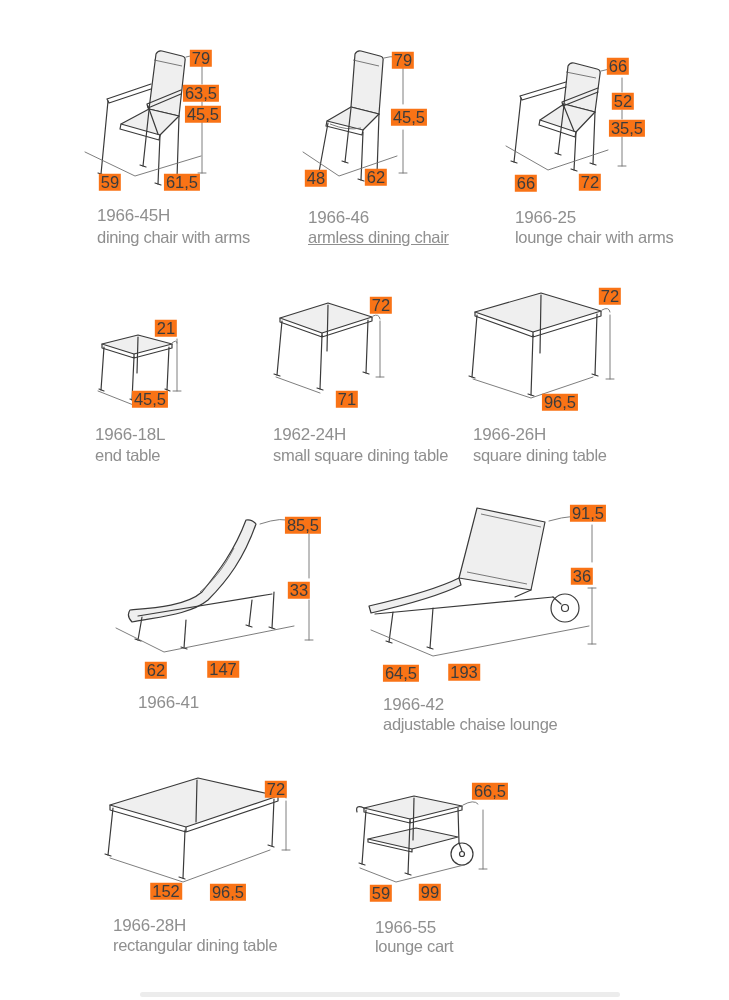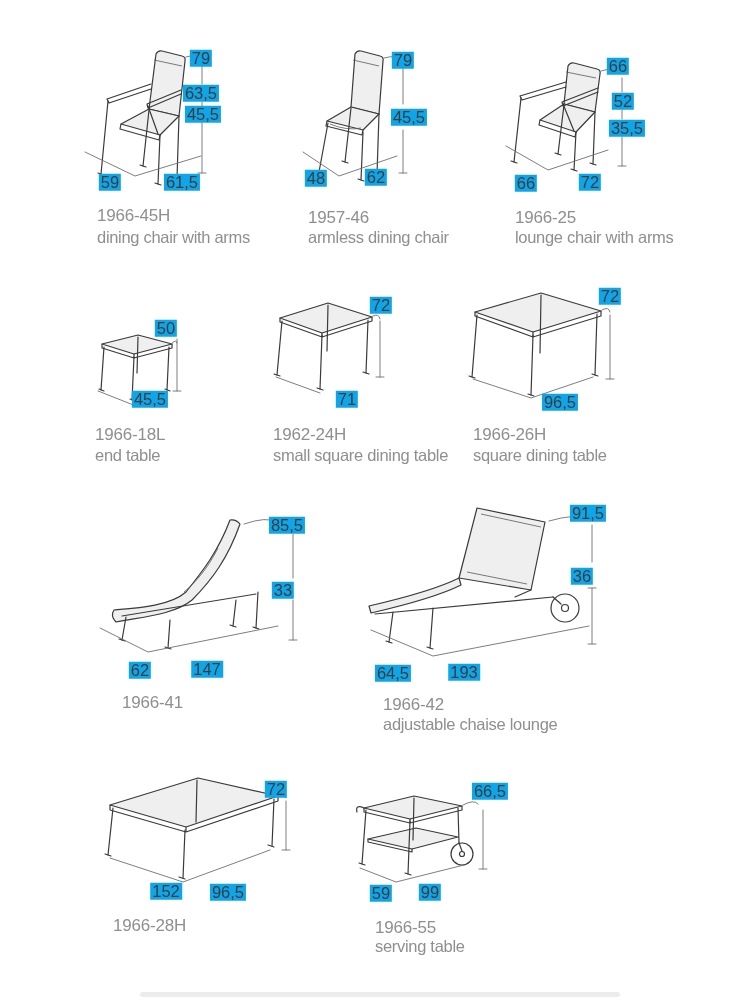--- a/index.html
+++ b/index.html
@@ -9,21 +9,21 @@
     overflow:hidden; font-family:"Liberation Sans","DejaVu Sans",sans-serif;
   }
   .product { position:absolute; }
   .art { position:absolute; left:0; top:0; }
   .furn { stroke:#3a3a3a; stroke-width:1.2; fill:none; stroke-linecap:round; stroke-linejoin:round; }
   .furn-fill { stroke:#3a3a3a; stroke-width:1.2; fill:#efefef; stroke-linecap:round; stroke-linejoin:round; }
   .seam { stroke:#5a5a5a; stroke-width:0.8; fill:none; }
   .dimline { stroke:#6f6f6f; stroke-width:0.9; fill:none; stroke-linecap:round; }
   .dim {
     position:absolute; transform:translate(-50%,-50%);
-    font-size:16.5px; color:#3c3c3c; background:#0ea5e9; padding:0 2px;
+    font-size:16.5px; color:#3c3c3c; background:#f97316; padding:0 2px;
     white-space:nowrap; line-height:1;
   }
   .code {
     position:absolute; font-size:17px; font-weight:400; color:#8f8f8f;
     white-space:nowrap; line-height:1.2; letter-spacing:-0.2px;
   }
   .desc {
     position:absolute; font-size:16.5px; font-weight:400; color:#8f8f8f;
     white-space:nowrap; line-height:1.2; letter-spacing:-0.3px;
   }
@@ -77,22 +77,22 @@
       <path class="furn" d="M84,74 L82,134"></path>
       <path class="furn" d="M21,131 L27,133 M63,139 L69,141 M79,133 L85,135 M47,121 L53,123"></path>
       <path class="dimline" d="M89,18 Q103,14 107,21"></path>
       <path class="dimline" d="M108,27 L108,64 M108,90 L108,133 M104,133 L112,133"></path>
       <path class="dimline" d="M8,112 L44,136 L102,116"></path>
     </svg>
     <span class="dim" style="left:108px;top:20px;">79</span>
     <span class="dim" style="left:114px;top:77px;">45,5</span>
     <span class="dim" style="left:21px;top:138px;">48</span>
     <span class="dim" style="left:81px;top:137px;">62</span>
-    <h3 class="code" style="left:13px;top:168px;">1957-46</h3>
-    <p class="desc" style="left:13px;top:188px;">armless dining chair</p>
+    <h3 class="code" style="left:13px;top:168px;">1966-46</h3>
+    <p class="desc" style="left:13px;top:188px;text-decoration:underline;">armless dining chair</p>
   </section>
 
   <section class="product" style="left:500px;top:40px;width:215px;height:215px;">
     <svg class="art" width="215" height="160" viewBox="0 0 215 160">
       <path class="furn-fill" d="M68,26 Q70,22 74,23 L97,29 Q101,30 100,34 L95,72 L64,64 Z"></path>
       <path class="seam" d="M66,32 L96,38"></path>
       <path class="furn-fill" d="M64,64 L95,72 L76,92 L40,80 Z"></path>
       <path class="furn" d="M40,80 L39,85 L75,97 L76,92"></path>
       <path class="furn" d="M66,42 L20,56 M66,47 L22,60 M20,56 L22,60"></path>
       <path class="furn" d="M21,58 L14,122"></path>
@@ -118,21 +118,21 @@
   <section class="product" style="left:90px;top:295px;width:190px;height:185px;">
     <svg class="art" width="190" height="125" viewBox="0 0 190 125">
       <path class="furn-fill" d="M12,49 L48,40 L82,49 L44,59 Z"></path>
       <path class="furn" d="M12,49 L12,53 L44,63 L44,59 M44,63 L82,53 L82,49"></path>
       <path class="furn" d="M14,52 L11,95 M44,62 L42,105 M79,52 L77,95 M48,42 L47,78"></path>
       <path class="furn" d="M9,94 L14,96 M40,104 L45,106 M75,94 L80,96"></path>
       <path class="dimline" d="M82,48 Q87,44 87,48"></path>
       <path class="dimline" d="M87,44 L87,96 M83,96 L91,96"></path>
       <path class="dimline" d="M8,96 L46,111"></path>
     </svg>
-    <span class="dim" style="left:76px;top:33px;">50</span>
+    <span class="dim" style="left:76px;top:33px;">21</span>
     <span class="dim" style="left:60px;top:104px;">45,5</span>
     <h3 class="code" style="left:5px;top:130px;">1966-18L</h3>
     <p class="desc" style="left:5px;top:151px;">end table</p>
   </section>
 
   <section class="product" style="left:270px;top:285px;width:200px;height:195px;">
     <svg class="art" width="200" height="130" viewBox="0 0 200 130">
       <path class="furn-fill" d="M10,33 L58,18 L102,32 L52,48 Z"></path>
       <path class="furn" d="M10,33 L10,37 L52,52 L52,48 M52,52 L102,36 L102,32"></path>
       <path class="furn" d="M12,36 L7,90 M52,50 L50,104 M98,35 L96,88 M58,20 L57,66"></path>
@@ -156,21 +156,21 @@
       <path class="dimline" d="M137,25 Q144,21 145,27"></path>
       <path class="dimline" d="M145,30 L145,94 M141,94 L149,94"></path>
       <path class="dimline" d="M8,94 L66,113 L128,92"></path>
     </svg>
     <span class="dim" style="left:145px;top:11px;">72</span>
     <span class="dim" style="left:95px;top:117px;">96,5</span>
     <h3 class="code" style="left:8px;top:140px;">1966-26H</h3>
     <p class="desc" style="left:8px;top:161px;">square dining table</p>
   </section>
 
-  <section class="product" style="left:90px;top:500px;width:240px;height:245px;">
+  <section class="product" style="left:106px;top:500px;width:240px;height:245px;">
     <svg class="art" width="240" height="162" viewBox="0 0 240 162">
       <path class="furn-fill" d="M140,20 C128,52 112,72 96,92 C80,106 48,108 24,110 Q20,116 26,122 C50,117 84,115 102,100 C122,80 138,58 150,24 Q146,19 140,20 Z"></path>
       <path class="seam" d="M128,48 C118,68 106,82 94,92"></path>
       <path class="furn" d="M32,116 L166,94"></path>
       <path class="furn" d="M36,117 L32,140"></path>
       <path class="furn" d="M80,120 L78,148"></path>
       <path class="furn" d="M168,92 L166,128"></path>
       <path class="furn" d="M146,100 L143,126"></path>
       <path class="furn" d="M29,139 L35,141 M75,147 L81,149 M163,127 L169,129 M140,125 L146,127"></path>
       <path class="dimline" d="M154,24 Q178,16 185,22"></path>
@@ -196,40 +196,41 @@
       <circle class="furn" cx="210" cy="118" r="3.5"></circle>
       <path class="furn" d="M198,107 L206,114"></path>
       <path class="furn" d="M38,122 L34,152 M78,118 L75,158"></path>
       <path class="furn" d="M31,151 L37,153 M72,157 L78,159"></path>
       <path class="dimline" d="M194,31 Q222,23 229,29"></path>
       <path class="dimline" d="M237,35 L237,72 M237,98 L237,154 M233,98 L241,98 M233,154 L241,154"></path>
       <path class="dimline" d="M16,140 L78,166 L234,136"></path>
     </svg>
     <span class="dim" style="left:233px;top:23px;">91,5</span>
     <span class="dim" style="left:227px;top:86px;">36</span>
-    <span class="dim" style="left:38px;top:183px;">64,5</span>
+    <span class="dim" style="left:46px;top:183px;">64,5</span>
     <span class="dim" style="left:109px;top:182px;">193</span>
     <h3 class="code" style="left:28px;top:205px;">1966-42</h3>
     <p class="desc" style="left:28px;top:225px;">adjustable chaise lounge</p>
   </section>
 
   <section class="product" style="left:90px;top:770px;width:240px;height:200px;">
     <svg class="art" width="240" height="132" viewBox="0 0 240 132">
       <path class="furn-fill" d="M20,35 L108,8 L188,26 L96,57 Z"></path>
       <path class="furn" d="M20,35 L20,40 L96,62 L96,57 M96,62 L188,31 L188,26"></path>
       <path class="furn" d="M23,38 L18,85 M95,60 L93,108 M184,29 L182,76 M107,10 L106,52"></path>
       <path class="furn" d="M15,84 L21,86 M89,107 L95,109 M178,75 L184,77"></path>
       <path class="dimline" d="M189,25 Q195,22 196,28"></path>
       <path class="dimline" d="M196,31 L196,80 M192,80 L200,80"></path>
       <path class="dimline" d="M20,88 L93,112 L180,80"></path>
     </svg>
     <span class="dim" style="left:186px;top:19px;">72</span>
     <span class="dim" style="left:76px;top:121px;">152</span>
     <span class="dim" style="left:138px;top:122px;">96,5</span>
     <h3 class="code" style="left:23px;top:146px;">1966-28H</h3>
+    <p class="desc" style="left:23px;top:166px;">rectangular dining table</p>
   </section>
 
   <section class="product" style="left:350px;top:770px;width:190px;height:200px;">
     <svg class="art" width="190" height="120" viewBox="0 0 190 120">
       <path class="furn-fill" d="M14,38 L64,26 L112,36 L60,49 Z"></path>
       <path class="furn" d="M14,38 L14,42 L60,53 L60,49 M60,53 L112,40 L112,36"></path>
       <path class="furn-fill" d="M18,69 L66,58 L108,67 L62,79 Z"></path>
       <path class="furn" d="M18,69 L18,72 L62,82 L62,79"></path>
       <path class="furn" d="M16,40 L12,94 M60,51 L58,104 M108,38 L109,73 M64,28 L63,70"></path>
       <path class="furn" d="M14,38 Q5,34 7,42"></path>
@@ -238,17 +239,17 @@
       <path class="furn" d="M109,73 L112,81"></path>
       <path class="furn" d="M9,93 L15,95 M55,103 L61,105"></path>
       <path class="dimline" d="M113,35 Q124,29 128,34"></path>
       <path class="dimline" d="M133,40 L133,99 M129,99 L137,99"></path>
       <path class="dimline" d="M10,98 L46,112 L114,95"></path>
     </svg>
     <span class="dim" style="left:140px;top:21px;">66,5</span>
     <span class="dim" style="left:31px;top:123px;">59</span>
     <span class="dim" style="left:80px;top:122px;">99</span>
     <h3 class="code" style="left:25px;top:148px;">1966-55</h3>
-    <p class="desc" style="left:25px;top:167px;">serving table</p>
+    <p class="desc" style="left:25px;top:167px;">lounge cart</p>
   </section>
 
   <div class="scan-artifact"></div>
 </div>
 
 </body></html>

